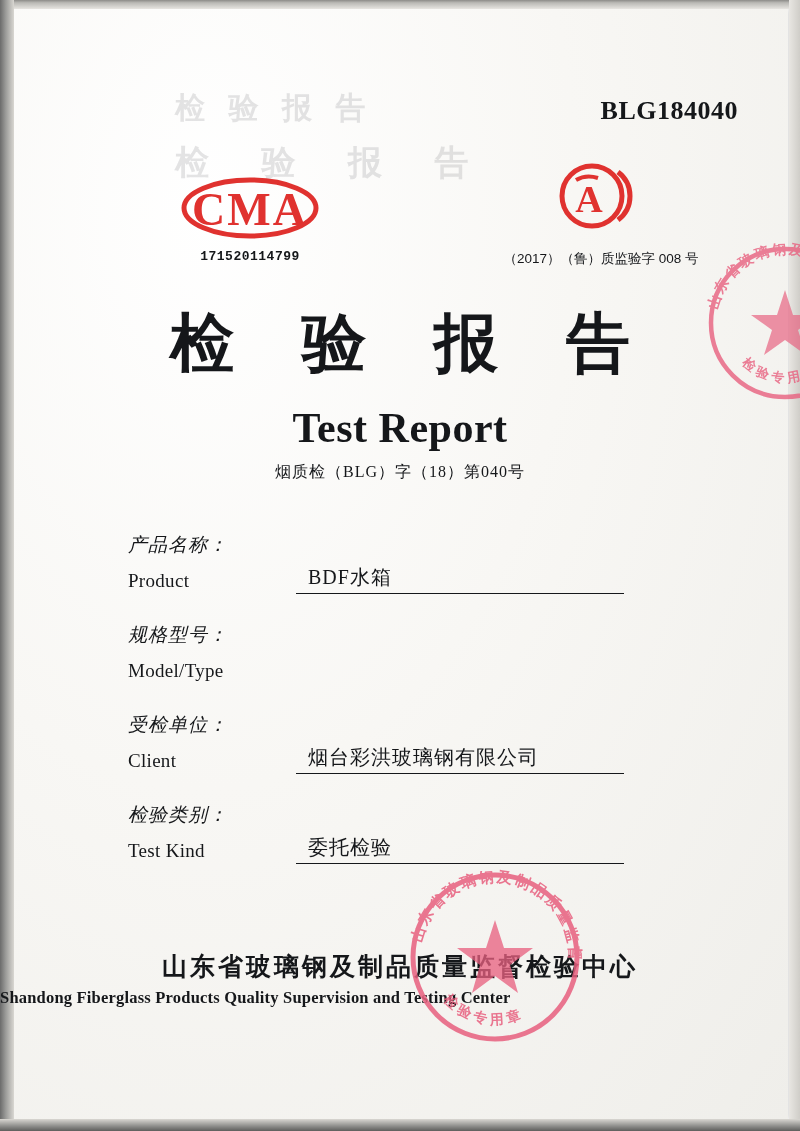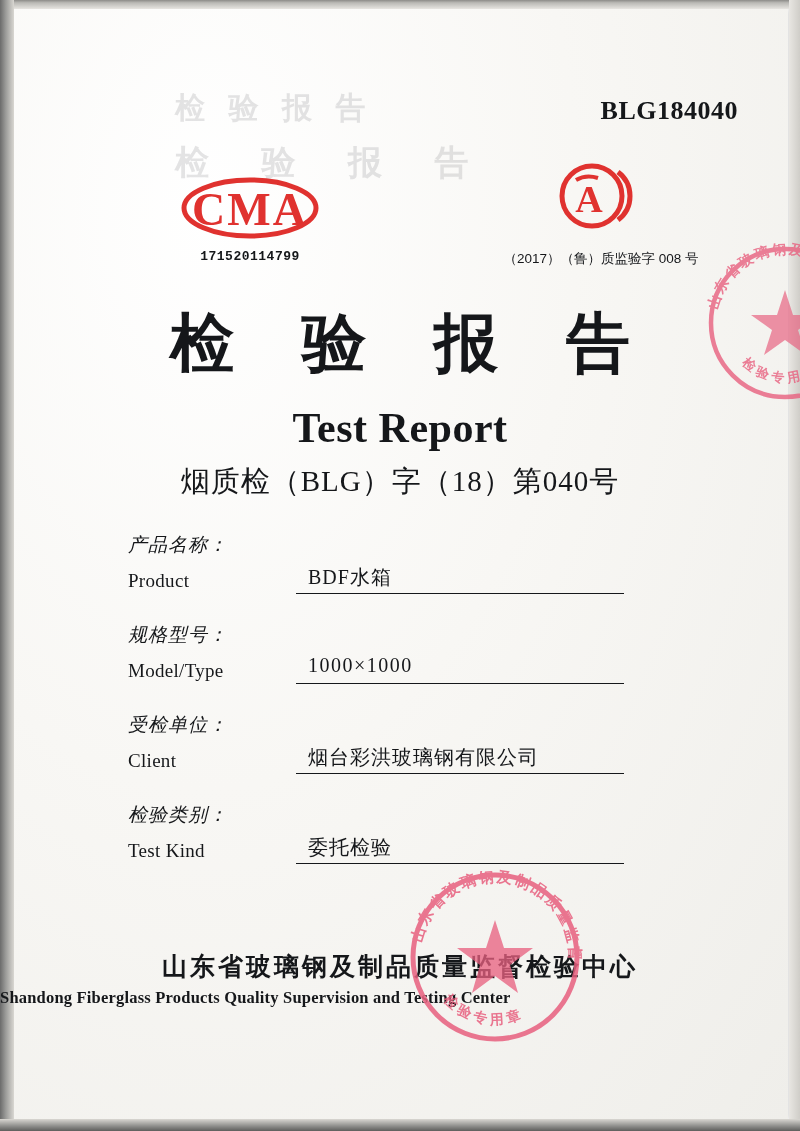--- a/index.html
+++ b/index.html
@@ -138,21 +138,21 @@
     font-size: 42px;
     font-weight: bold;
     letter-spacing: 0.5px;
   }
   .doc-no {
     position: absolute;
     left: 0;
     top: 462px;
     width: 800px;
     text-align: center;
-    font-size: 29px;
+    font-size: 16px;
     letter-spacing: 1px;
   }
 
   
   .fields {
     position: absolute;
     left: 128px;
     top: 530px;
     width: 500px;
   }
@@ -277,21 +277,20 @@
 
   <div class="fields">
     <div class="field f-product">
       <div class="lab-cn">产品名称：</div>
       <div class="lab-en">Product</div>
       <div class="val">BDF水箱</div>
     </div>
     <div class="field f-model">
       <div class="lab-cn">规格型号：</div>
       <div class="lab-en">Model/Type</div>
-      <div class="val">1000×1000</div>
     </div>
     <div class="field f-client">
       <div class="lab-cn">受检单位：</div>
       <div class="lab-en">Client</div>
       <div class="val">烟台彩洪玻璃钢有限公司</div>
     </div>
     <div class="field f-testkind">
       <div class="lab-cn">检验类别：</div>
       <div class="lab-en">Test Kind</div>
       <div class="val">委托检验</div>

